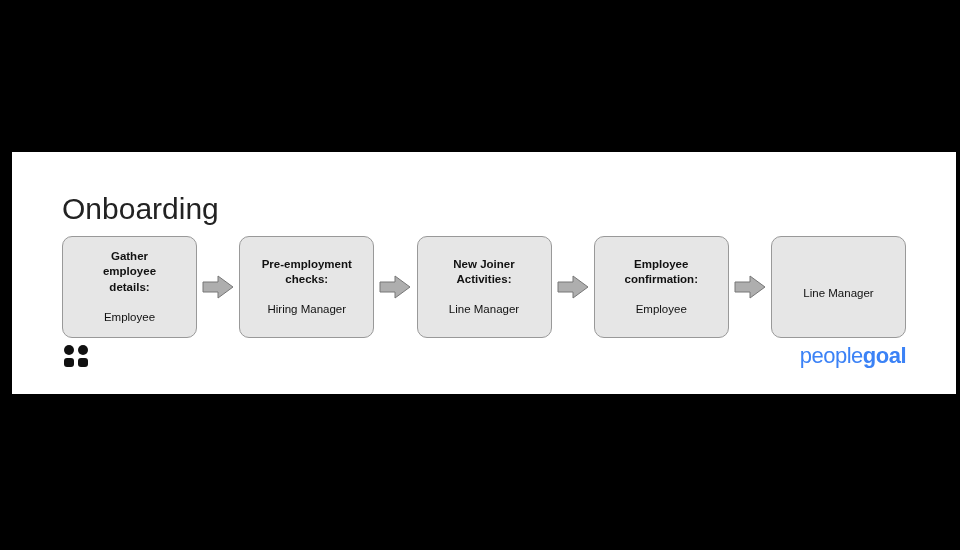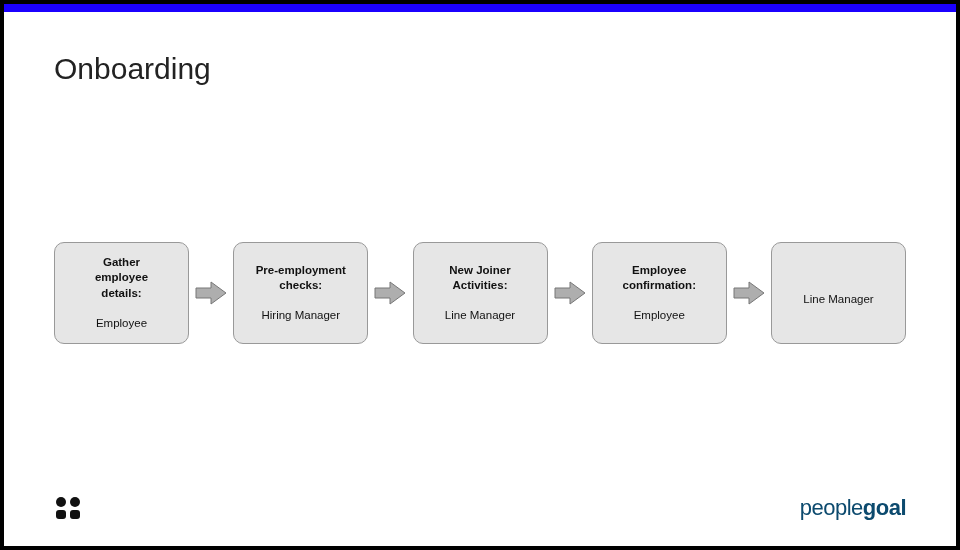--- a/index.html
+++ b/index.html
@@ -1,20 +1,20 @@
 <!DOCTYPE html>
 <html><head>
 <meta charset="utf-8">
 <style>
   * { box-sizing: border-box; margin: 0; padding: 0; }
   html, body { width: 960px; height: 550px; font-family: Arial, Helvetica, sans-serif; }
   .outer {
     width: 960px; height: 550px;
     background: #000;
-    display: flex; flex-direction: column;
+    display: flex;  align-items: center;
   }
   .bluebar {
     height: 8px; background: #1b00ff; margin: 4px 4px 0 4px;
   }
   .page {
     flex: 1; background: #fff; margin: 0 4px 4px 4px;
     position: relative;
     display: flex; flex-direction: column;
     padding: 40px 50px 20px 50px;
   }
@@ -49,21 +49,21 @@
     flex-shrink: 0;
     margin: 0 2px;
   }
   .arrow svg { width: 100%; height: 100%; display: block; }
   .footer {
     display: flex; align-items: center; justify-content: space-between;
     height: 36px;
   }
   .footer-left svg { display: block; }
   .footer-right {
-    font-size: 22px; font-weight: 400; color: #0c4a6e;
+    font-size: 22px; font-weight: 400; color: #3b82f6;
     letter-spacing: -0.5px;
     margin-left: 28px;
   }
   .footer-right .bold { font-weight: 700; }
 </style>
 </head>
 <body>
 
 <div class="outer">
   <div class="bluebar"></div>

